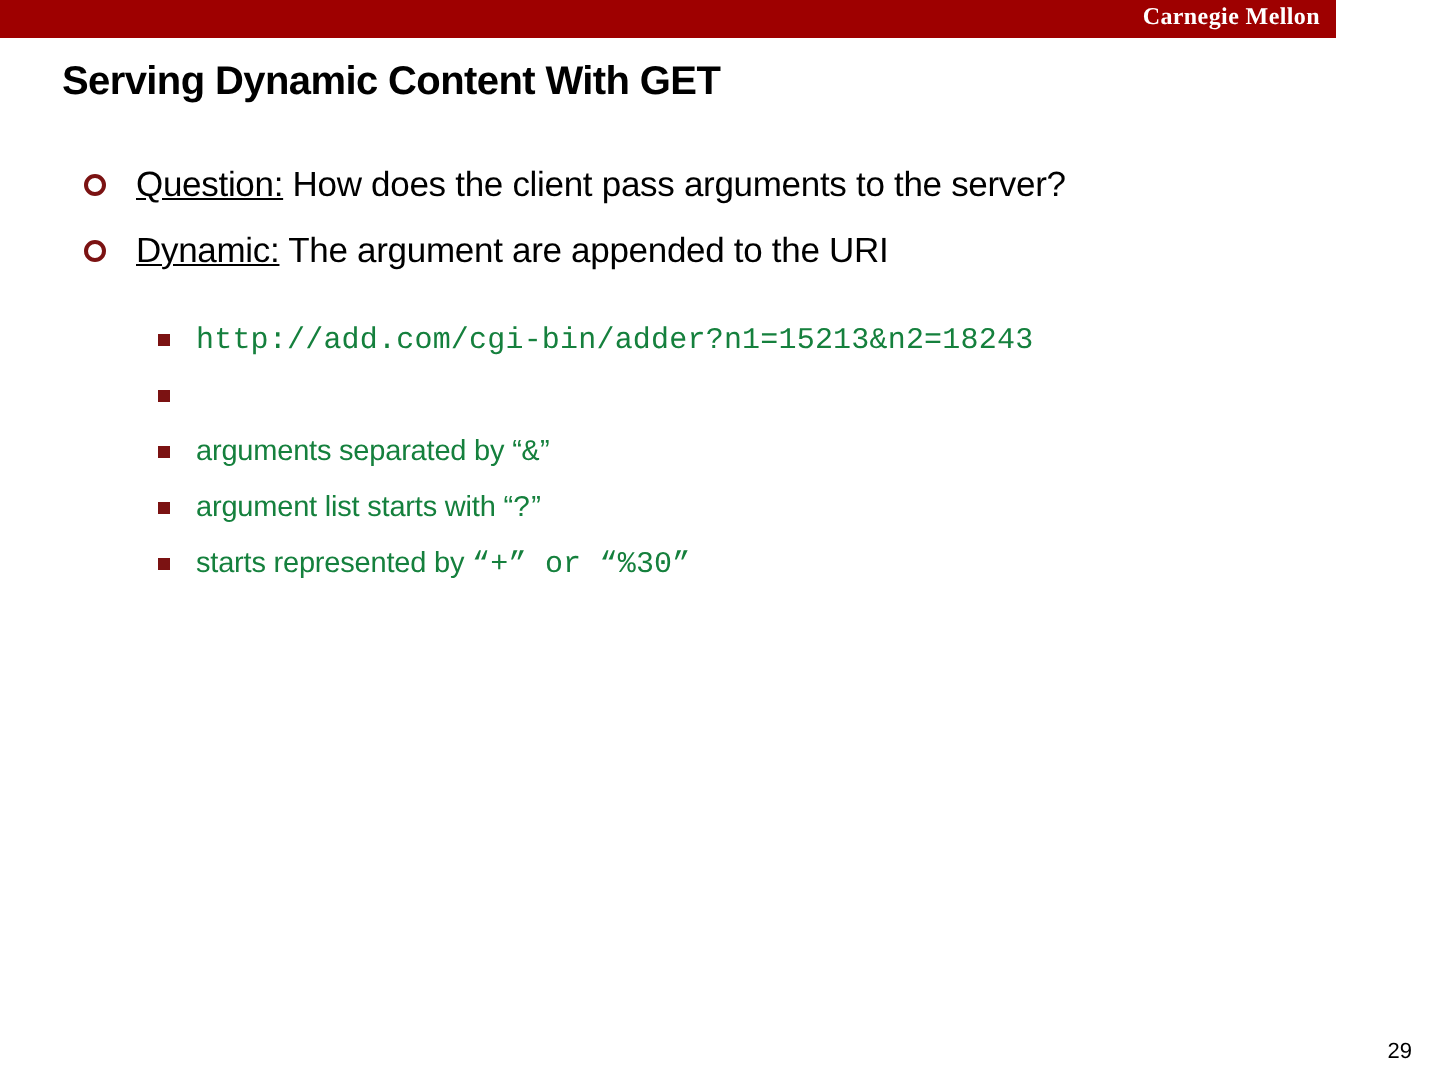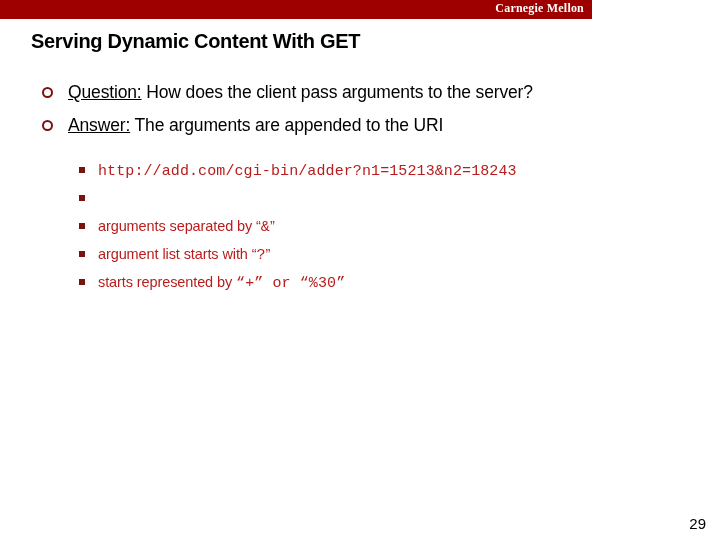--- a/index.html
+++ b/index.html
@@ -12,21 +12,21 @@
     background: #ffffff;
     font-family: "Liberation Sans", sans-serif;
     overflow: hidden;
     position: relative;
   }
 
   
   #banner {
     position: absolute;
     top: 0; left: 0;
-    width: 592px;
+    width: 668px;
     height: 19px;
     background: #9e0000;
   }
   #banner-brand {
     position: absolute;
     right: 8px;
     top: 1px;
     color: #ffffff;
     font-family: "Liberation Serif", serif;
     font-weight: bold;
@@ -97,36 +97,36 @@
   .l2-bullet {
     position: absolute;
     left: 79px;
     top: 11px;
     width: 6px;
     height: 6px;
     background: #7b1212;
   }
   .l2-text {
     font-size: 14.5px;
-    color: #b91c1c;
+    color: #15803d;
     letter-spacing: -0.1px;
     white-space: nowrap;
   }
   .mono {
     font-family: "Liberation Mono", monospace;
     font-size: 15px;
     letter-spacing: 0.1px;
   }
 
   
   #page-number {
     position: absolute;
     right: 14px;
     bottom: 8px;
-    font-size: 15px;
+    font-size: 11px;
     color: #000000;
   }
 </style>
 </head>
 <body>
 
 <div id="banner">
   <div id="banner-brand">Carnegie Mellon</div>
 </div>
 
@@ -134,21 +134,21 @@
 
 <div id="body-content">
 
   <div class="l1-item">
     <span class="l1-bullet"></span>
     <div class="l1-text"><span class="u">Question:</span><span> How does the client pass arguments to the server?</span></div>
   </div>
 
   <div class="l1-item">
     <span class="l1-bullet"></span>
-    <div class="l1-text"><span class="u">Answer:</span><span> The arguments are appended to the URI</span></div>
+    <div class="l1-text"><span class="u">Dynamic:</span><span> The argument are appended to the URI</span></div>
   </div>
 
 
   <div id="sub-list">
 
     <div class="l2-item">
       <span class="l2-bullet"></span>
       <span class="l2-text"><span class="mono">http://add.com/cgi-bin/adder?n1=15213&amp;n2=18243</span></span>
     </div>
 

